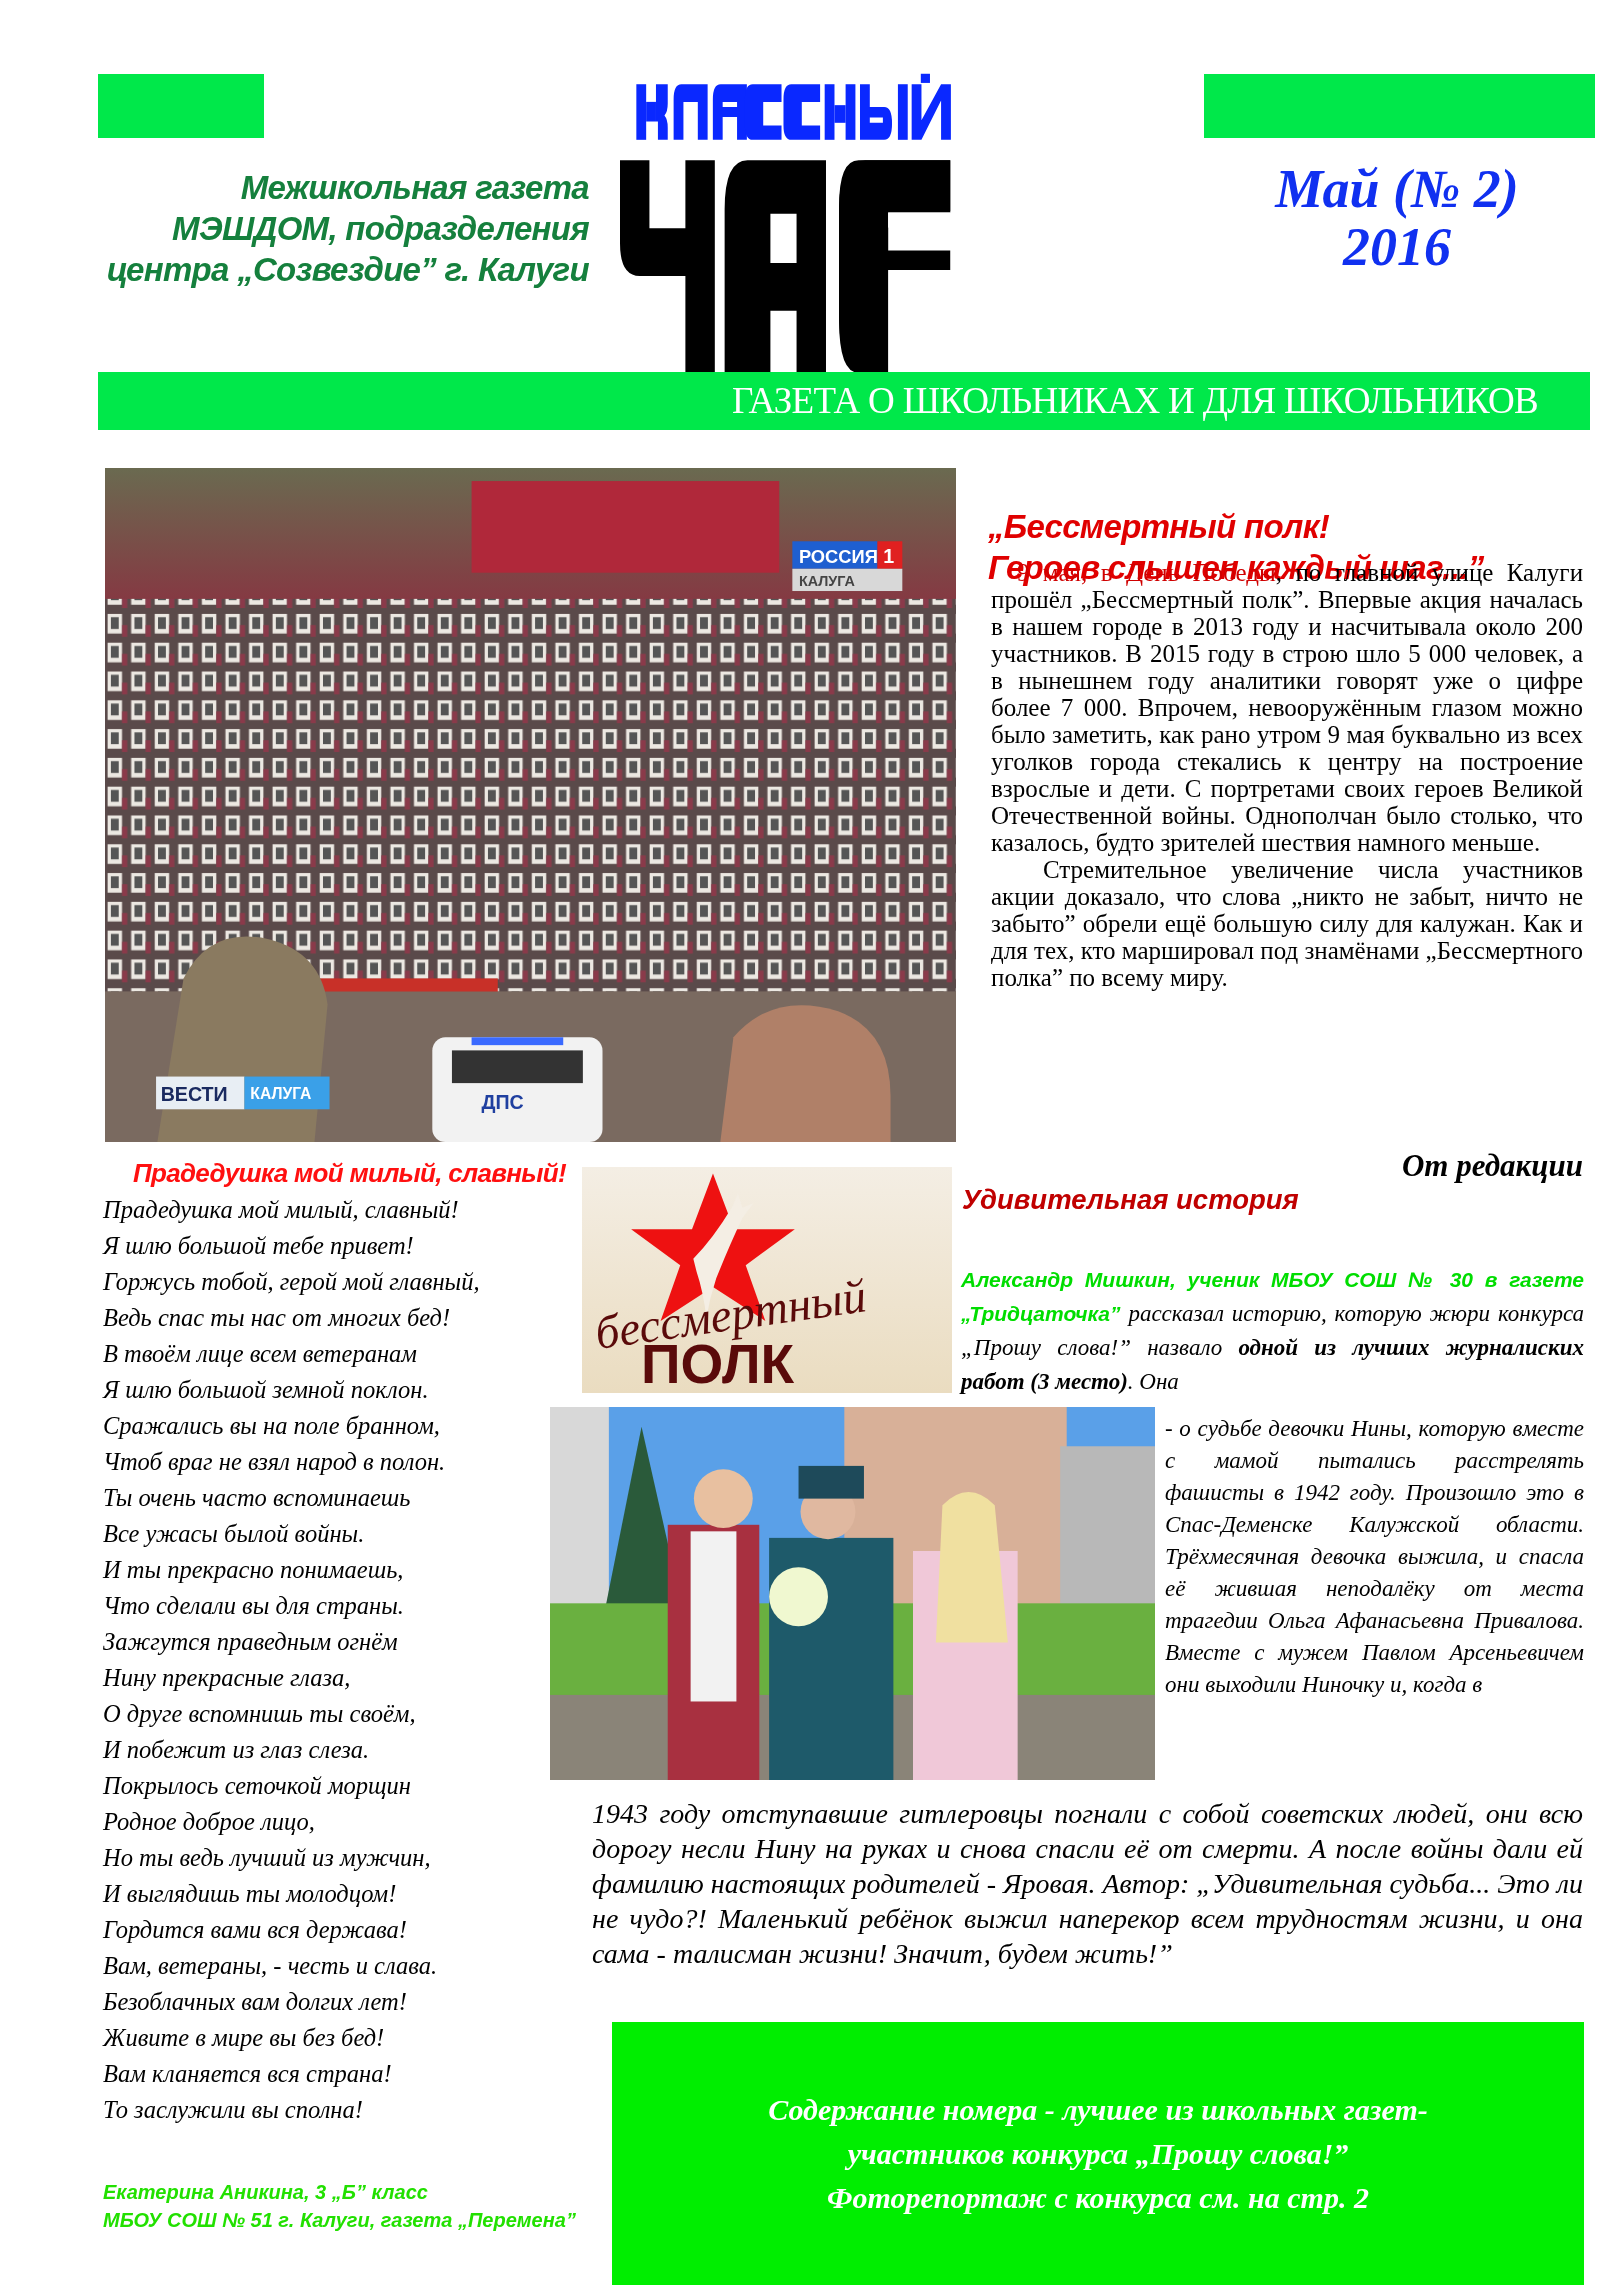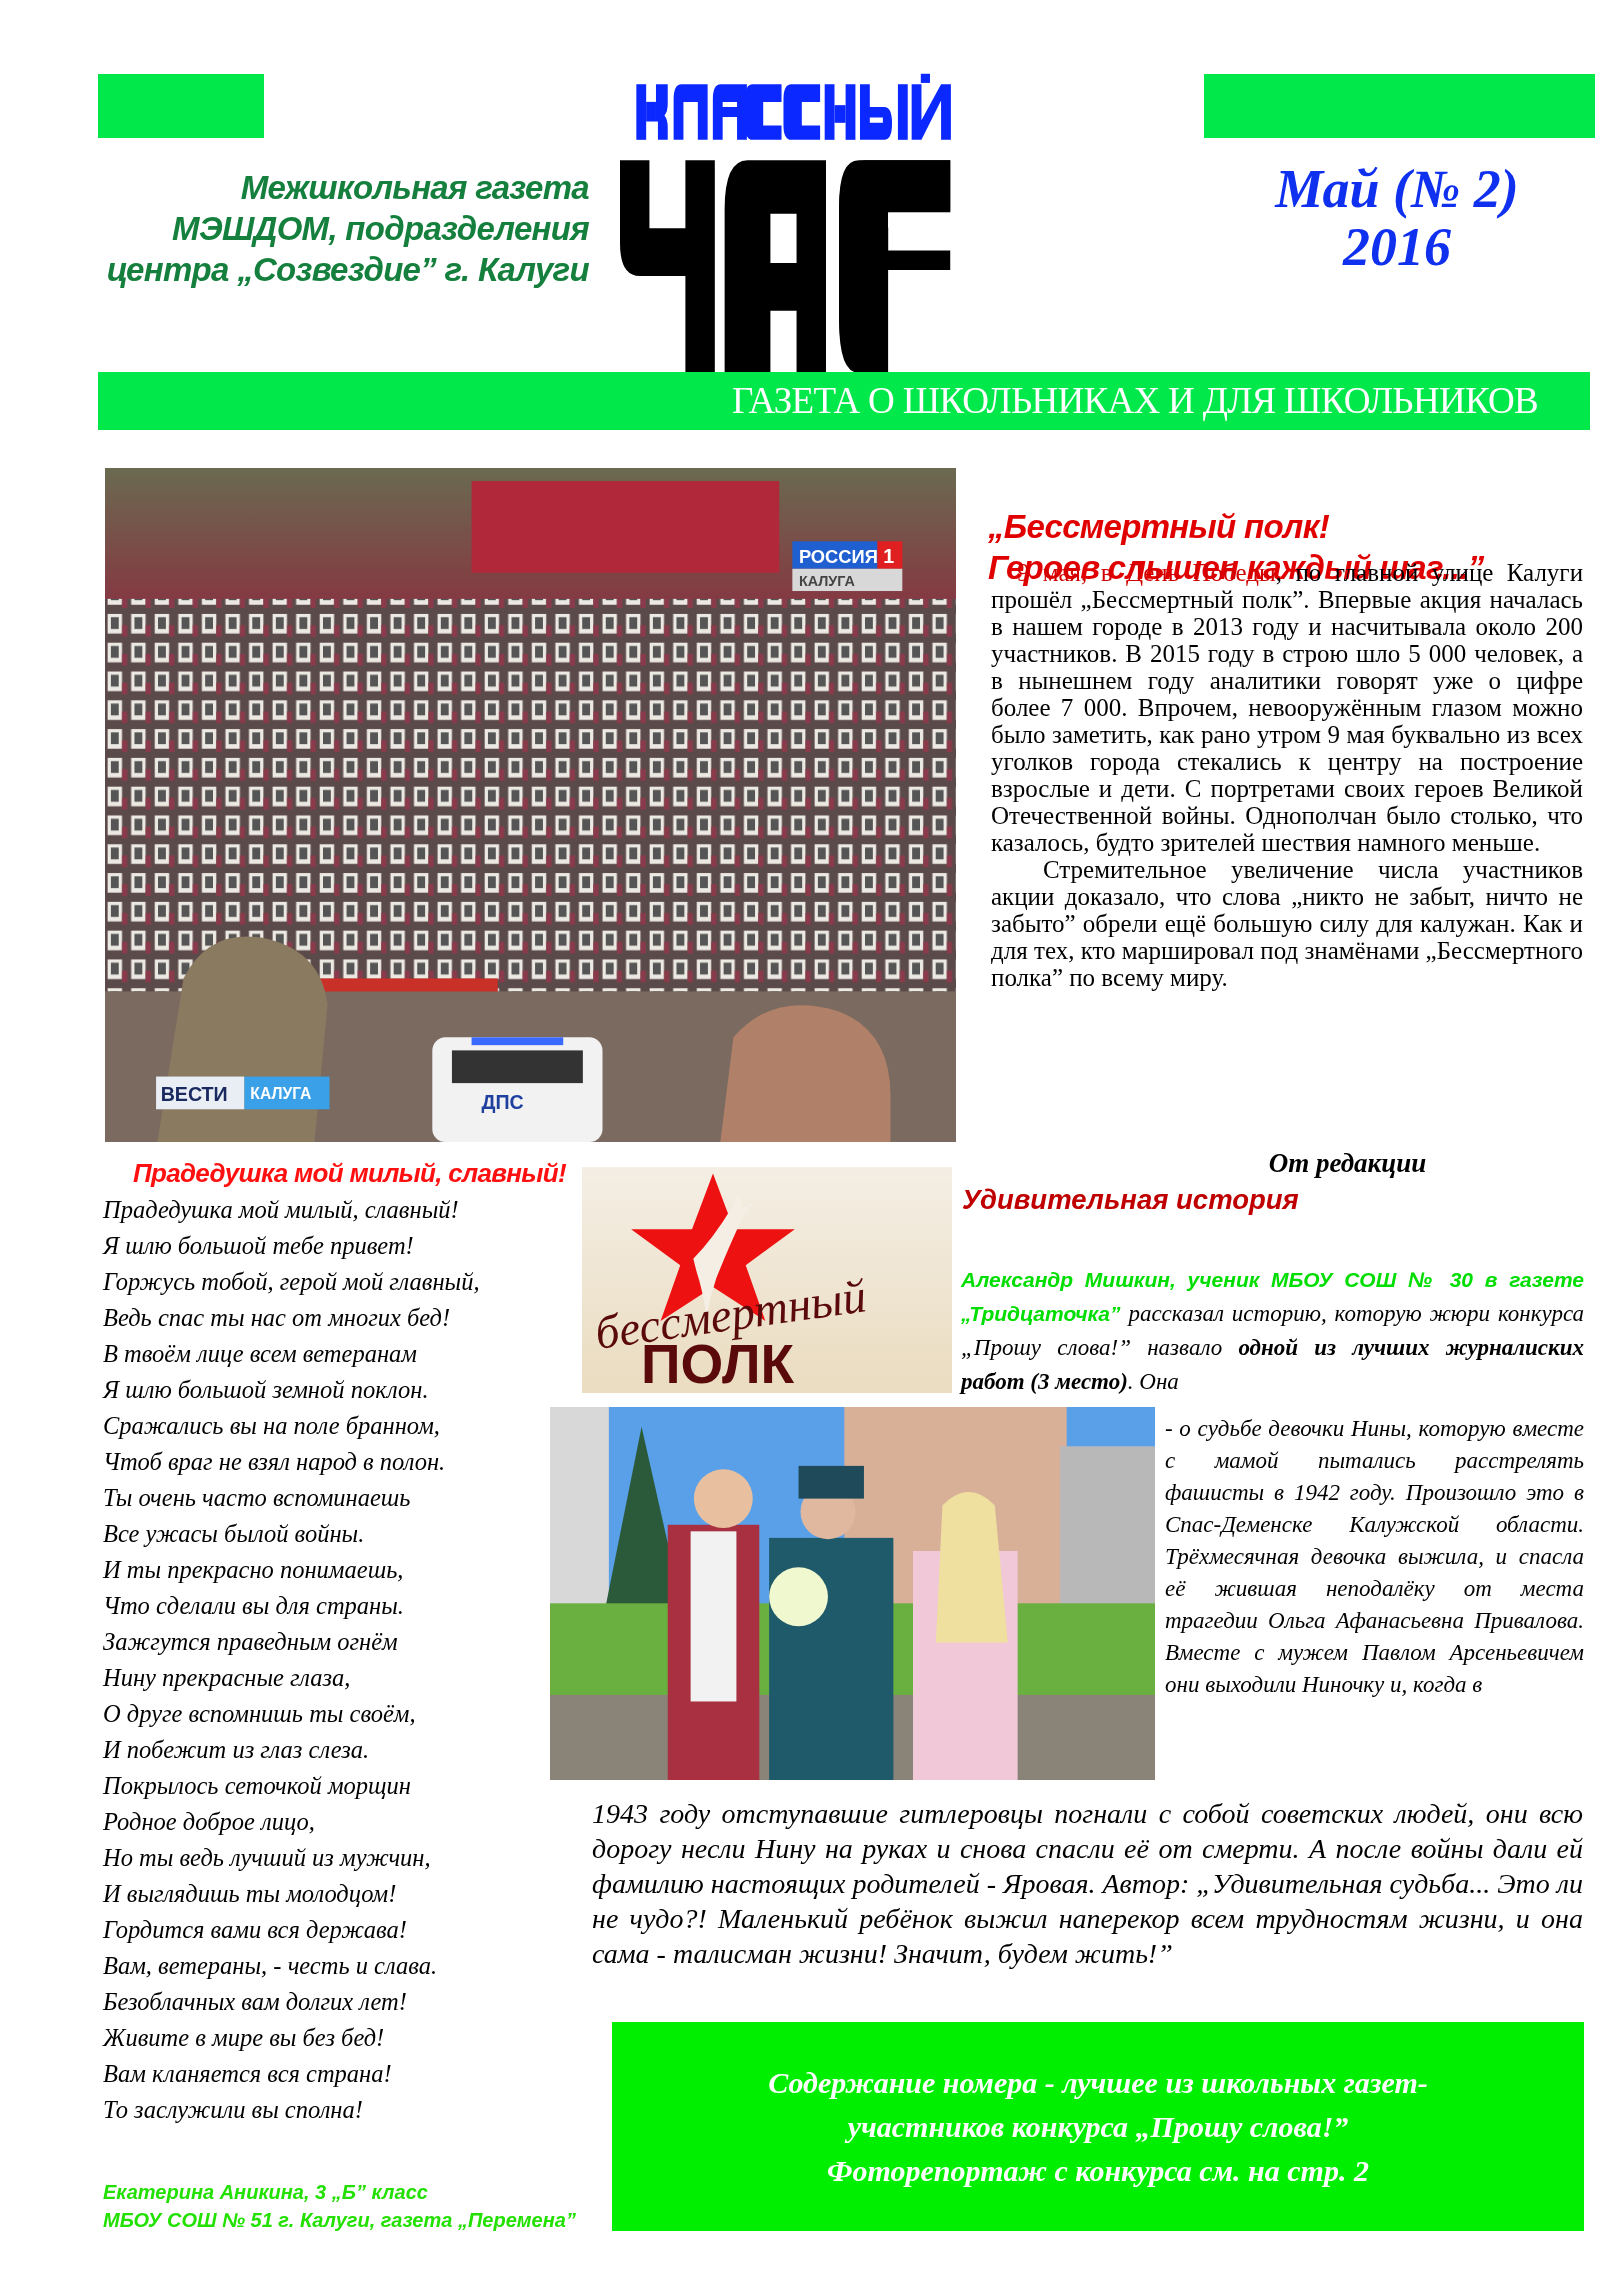--- a/index.html
+++ b/index.html
@@ -20,40 +20,40 @@
 
   
   .photo { overflow:hidden; }
   .photo svg { display:block; width:100%; height:100%; }
 
   
   .art1-title { left:988px; top:458px; width:602px; font-family:"Liberation Sans", sans-serif; font-style:italic; font-weight:bold; color:#e00000; font-size:33px; line-height:41px; letter-spacing:-0.7px;margin-top:48px; }
   .art1-body { left:991px; top:559px; width:592px; font-size:25px; line-height:27px; text-align:justify; font-family:"Liberation Serif", serif; }
   .art1-body p { margin:0; text-indent:26px; }
   .red { color:#d00000; }
-  .byline { left:1112px; top:1148px; width:471px; text-align:center; font-style:italic; font-weight:bold; font-size:27px; }
+  .byline { left:1112px; top:1148px; width:471px; text-align:right; font-style:italic; font-weight:bold; font-size:31px; }
 
   
   .poem-title { left:101px; top:1157px; width:497px; text-align:center; font-family:"Liberation Sans", sans-serif; font-style:italic; font-weight:bold; color:#ff1010; font-size:26px; line-height:33px; letter-spacing:-0.7px; }
   .poem { left:103px; top:1192px; width:471px; font-family:"Liberation Serif", serif; font-style:italic; font-size:24.5px; line-height:36px; }
   .poem div { white-space:nowrap; }
   .poem-author { left:103px; top:2179px; width:497px; font-family:"Liberation Sans", sans-serif; font-style:italic; font-weight:bold; color:#22e000; font-size:20px; line-height:27.5px; }
 
   
   .logo { left:582px; top:1167px; width:370px; height:226px; background:linear-gradient(180deg,#f4eee4 0%,#eadcc0 100%); }
 
   
   .art2-title { left:962px; top:1183px; width:458px; font-family:"Liberation Sans", sans-serif; font-style:italic; font-weight:bold; color:#c00000; font-size:27.5px; line-height:34px; }
   .art2-intro { left:961px; top:1263px; width:623px; font-family:"Liberation Serif", serif; font-style:italic; font-size:23px; line-height:34px; text-align:justify; }
   .greenb { color:#00dd00; font-family:"Liberation Sans", sans-serif; font-weight:bold; font-size:21px; }
   .art2-wrap { left:1165px; top:1413px; width:419px; font-family:"Liberation Serif", serif; font-style:italic; font-size:23px; line-height:32px; text-align:justify; }
   .art2-bottom { left:592px; top:1796px; width:991px; font-family:"Liberation Serif", serif; font-style:italic; font-size:28px; line-height:35px; text-align:justify; }
 
   
-  .callout { left:612px; top:2022px; width:972px; height:209px; display:flex; flex-direction:column; justify-content:center; align-items:center; }
+  .callout { left:612px; top:2022px; width:972px; height:263px; display:flex; flex-direction:column; justify-content:center; align-items:center; }
   .callout div { color:#ffffff; font-family:"Liberation Serif", serif; font-style:italic; font-weight:bold; font-size:30px; line-height:44px; text-align:center; }
 </style>
 </head>
 <body>
 
 <div class="abs green bar-left"></div>
 <div class="abs green bar-right"></div>
 
 <div class="abs title-top" aria-label="КЛАССНЫЙ">
   <svg viewBox="0 0 890 108" width="582" height="71">

